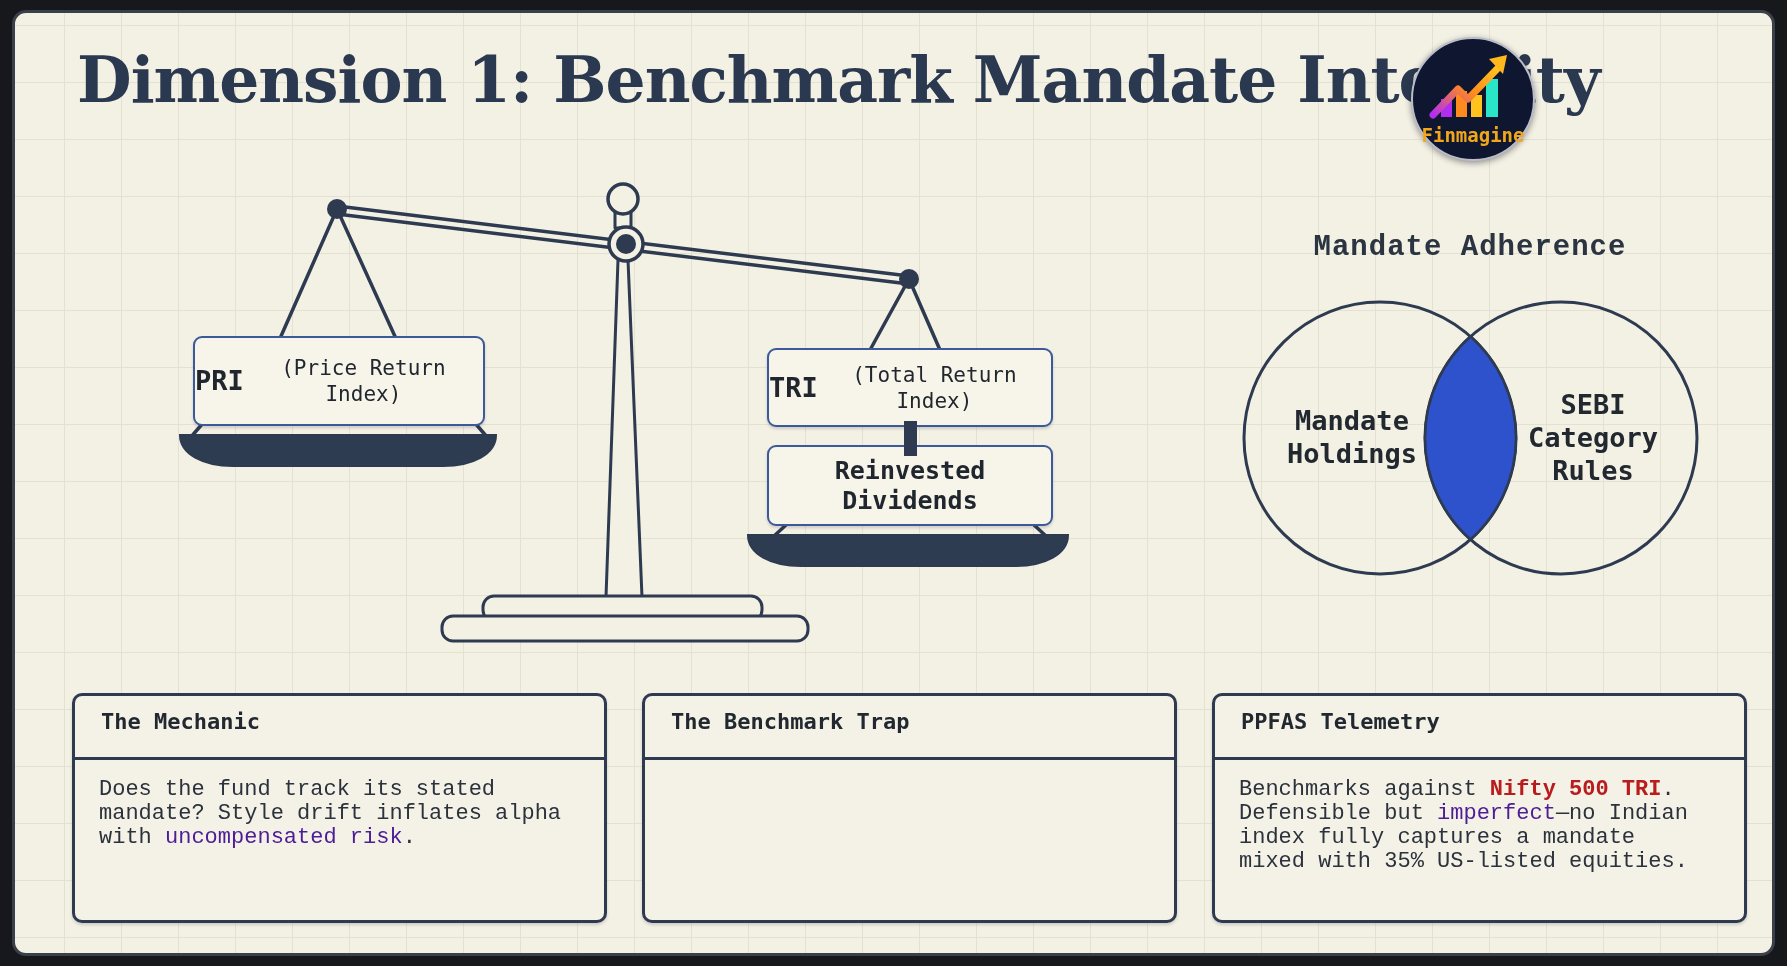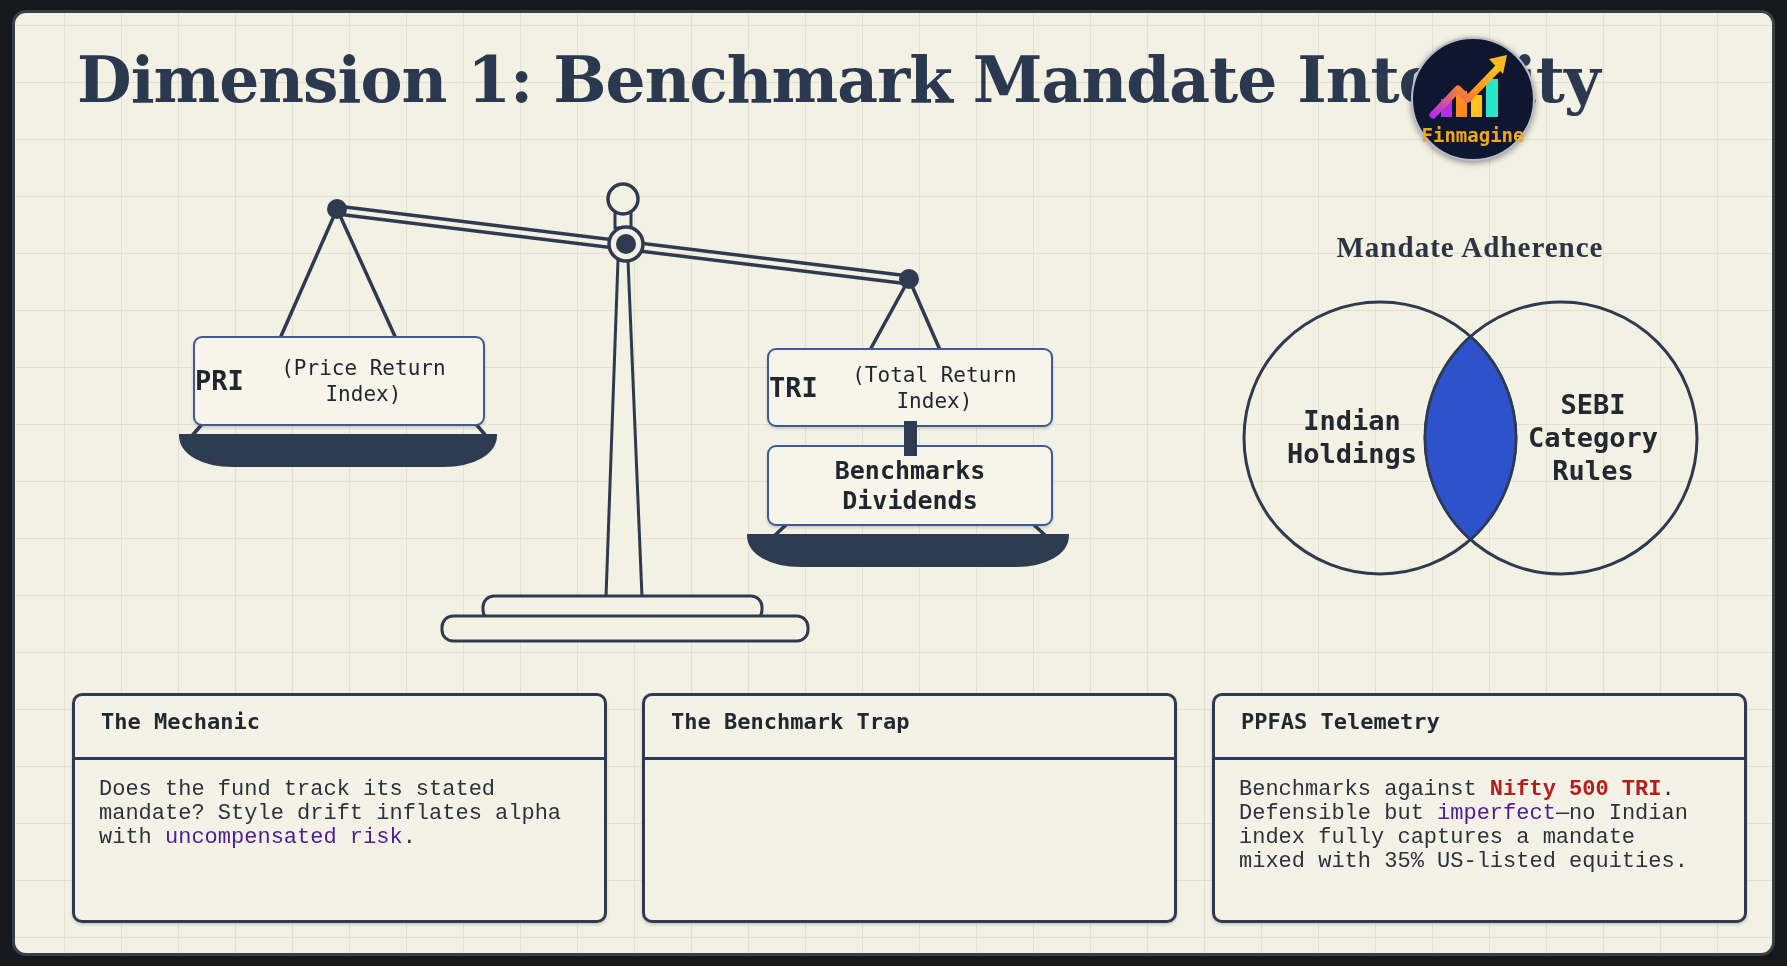--- a/index.html
+++ b/index.html
@@ -30,21 +30,21 @@
     box-shadow:0 2px 3px rgba(40,45,60,.18);
     font-family:"DejaVu Sans Mono","Liberation Mono",monospace;color:#1f262e;text-align:center;
   }
   .sign .t1{font-size:27px;font-weight:700;line-height:30px;}
   .sign .t2{font-size:21px;font-weight:500;line-height:26px;}
   .sign .t3{font-size:25px;font-weight:600;line-height:30px;white-space:pre-line;}
   .plusbar{position:absolute;left:889px;top:408px;width:13px;height:35px;background:#2d3a50;z-index:5;}
   
   .venn-title{
     position:absolute;left:1210px;top:218px;width:490px;text-align:center;
-    font-family:Liberation Serif, serif;
+    font-family:Liberation Mono, monospace;
     font-size:29px;font-weight:700;color:#2b3542;letter-spacing:1px;
   }
   .venn-label{
     position:absolute;font-family:"DejaVu Sans Mono","Liberation Mono",monospace;
     font-size:27px;font-weight:600;color:#22282f;line-height:33px;text-align:center;
     white-space:pre-line;width:200px;
   }
   
   .card{
     position:absolute;top:680px;width:535px;height:230px;
@@ -134,31 +134,31 @@
   </div>
 
   <div class="sign" style="left:752px;top:335px;width:286px;height:79px">
     <div class="t1">TRI</div>
     <div class="t2">(Total Return Index)</div>
   </div>
 
   <div class="plusbar"></div>
 
   <div class="sign" style="left:752px;top:432px;width:286px;height:81px">
-    <div class="t3">Benchmarks
+    <div class="t3">Reinvested
 Dividends</div>
   </div>
 
   <div class="venn-title">Mandate Adherence</div>
   <svg style="left:1210px;top:275px" width="490" height="300" viewBox="0 0 490 300">
     <circle cx="155" cy="150" r="136" fill="none" stroke="#2d3a50" stroke-width="3"></circle>
     <circle cx="336" cy="150" r="136" fill="none" stroke="#2d3a50" stroke-width="3"></circle>
     <path d="M 245.5 48.5 A 136 136 0 0 1 245.5 251.5 A 136 136 0 0 1 245.5 48.5 Z" fill="#2e52cc" stroke="#2d3a50" stroke-width="2.5"></path>
   </svg>
-  <div class="venn-label" style="left:1237px;top:391px">Indian
+  <div class="venn-label" style="left:1237px;top:391px">Mandate
 Holdings</div>
   <div class="venn-label" style="left:1478px;top:375px">SEBI
 Category
 Rules</div>
 
   <div class="card" style="left:57px">
     <div class="hd">The Mechanic</div>
     <div class="bd"><span class="seg-normal">Does the fund track its stated
 mandate? Style drift inflates alpha
 with </span><span class="seg-red">uncompensated risk</span><span class="seg-normal">.</span></div>

